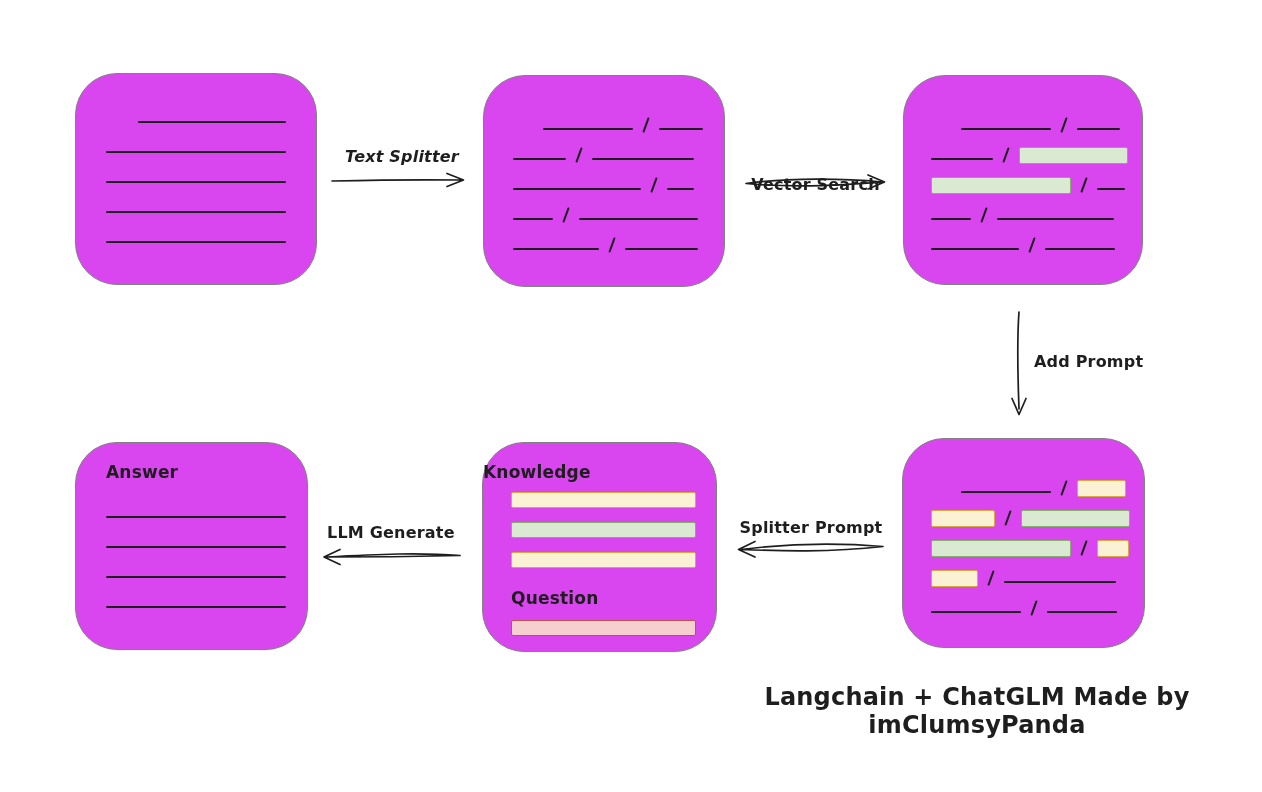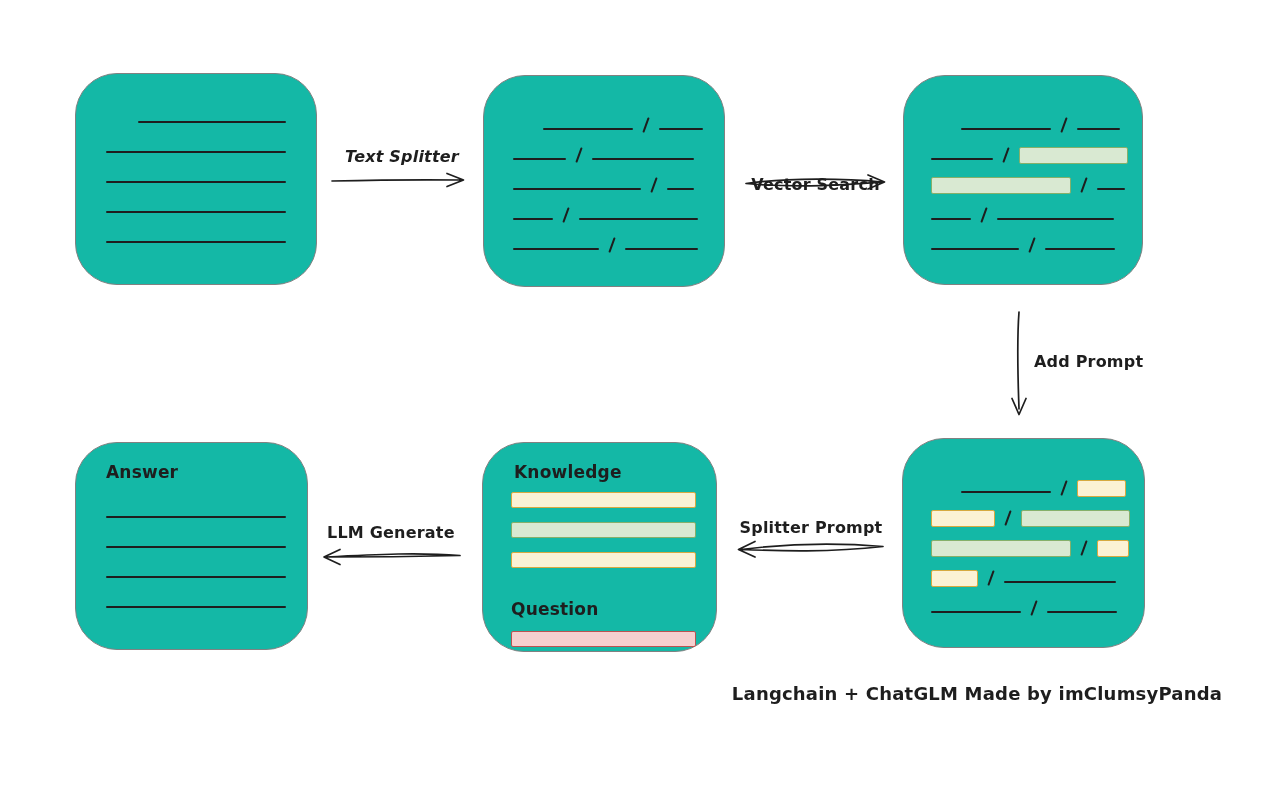--- a/index.html
+++ b/index.html
@@ -2,41 +2,41 @@
 <html style="--stroke: #1e1e1e; --box-border: #818181;"><head>
 <meta charset="utf-8">
 <style>
   html,body{margin:0;padding:0;background:#ffffff;}
   #canvas{
     position:relative;width:1262px;height:792px;background:#ffffff;
     font-family:"DejaVu Sans","Liberation Sans",sans-serif;
     color:var(--stroke,#1e1e1e);overflow:hidden;
   }
   .node{
-    position:absolute;box-sizing:border-box;background:#14b8a6;
+    position:absolute;box-sizing:border-box;background:#d946ef;
     border:1.6px solid var(--box-border,#808080);border-radius:42px;
   }
   #node-document{left:75px;top:73px;width:242px;height:212px;padding-top:26px;}
   #node-chunks{left:483px;top:75px;width:242px;height:212px;padding-top:31px;}
   #node-chunks-matched{left:903px;top:75px;width:240px;height:210px;padding-top:31px;}
   #node-chunks-context{left:902px;top:438px;width:243px;height:210px;padding-top:31px;}
   #node-prompt{left:482px;top:442px;width:235px;height:210px;padding-top:16px;}
   #node-answer{left:75px;top:442px;width:233px;height:208px;padding-top:16px;}
   .row{display:flex;align-items:flex-end;height:30px;gap:7px;}
   .seg-line{height:2px;background:var(--stroke,#1e1e1e);margin-bottom:7px;border-radius:1px;}
   .seg-slash{width:2px;height:16px;background:var(--stroke,#1e1e1e);transform:rotate(20deg);margin:0 5px 4px 5px;border-radius:1px;}
   .seg-chunk{height:15px;border:1.6px solid;margin-bottom:3px;border-radius:2px;box-sizing:content-box;}
   .node-label{display:block;font-size:17px;line-height:26px;font-weight:600;letter-spacing:.2px;}
   .bar-row{display:flex;align-items:center;height:30px;}
   .bar{height:14px;width:183px;border:1.6px solid;border-radius:2px;}
-  .qrow{height:30px;margin-top:19px;display:flex;align-items:center;}
+  .qrow{height:30px;margin-top:8px;display:flex;align-items:center;}
   .arrow-label{position:absolute;font-size:16px;font-weight:600;text-align:center;white-space:nowrap;letter-spacing:.2px;}
   #arrow-layer{position:absolute;left:0;top:0;pointer-events:none;color:var(--stroke,#1e1e1e);}
   #arrow-layer path{stroke:currentColor;fill:none;stroke-width:1.7;stroke-linecap:round;stroke-linejoin:round;}
-  .caption{position:absolute;left:697px;top:683px;width:560px;text-align:center;font-size:18px;font-weight:600;letter-spacing:.2px;}
+  .caption{position:absolute;left:697px;top:683px;width:560px;text-align:center;font-size:24px;font-weight:600;letter-spacing:.2px;}
 </style>
 </head>
 <body>
 
 <div id="canvas">
 
   <div class="node" id="node-document">
       <div class="row" style="margin-left: 62px;">
         <div class="seg-line" style="width: 148px;"></div>
       </div>
@@ -132,21 +132,21 @@
         <div class="seg-line" style="width: 112px;"></div>
       </div>
       <div class="row" style="margin-left: 28px;">
         <div class="seg-line" style="width: 90px;"></div>
         <div class="seg-slash"></div>
         <div class="seg-line" style="width: 70px;"></div>
       </div>
     </div>
 
   <div class="node" id="node-prompt">
-      <span class="node-label" style="margin-left: 31px;">Knowledge</span>
+      <span class="node-label" style="">Knowledge</span>
       <div class="bar-row">
         <div class="bar" style="background: rgb(251, 242, 213); border-color: rgb(214, 170, 65); margin-left: 28px;"></div>
       </div>
       <div class="bar-row">
         <div class="bar" style="background: rgb(217, 233, 210); border-color: rgb(133, 176, 106); margin-left: 28px;"></div>
       </div>
       <div class="bar-row">
         <div class="bar" style="background: rgb(251, 242, 213); border-color: rgb(214, 170, 65); margin-left: 28px;"></div>
       </div>
       <span class="node-label qrow" style="margin-left: 28px;">Question</span>

